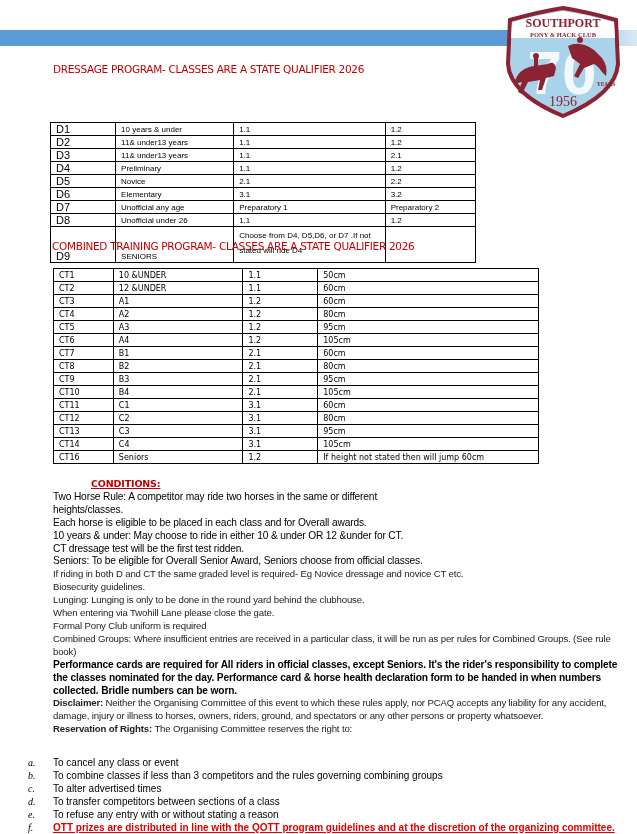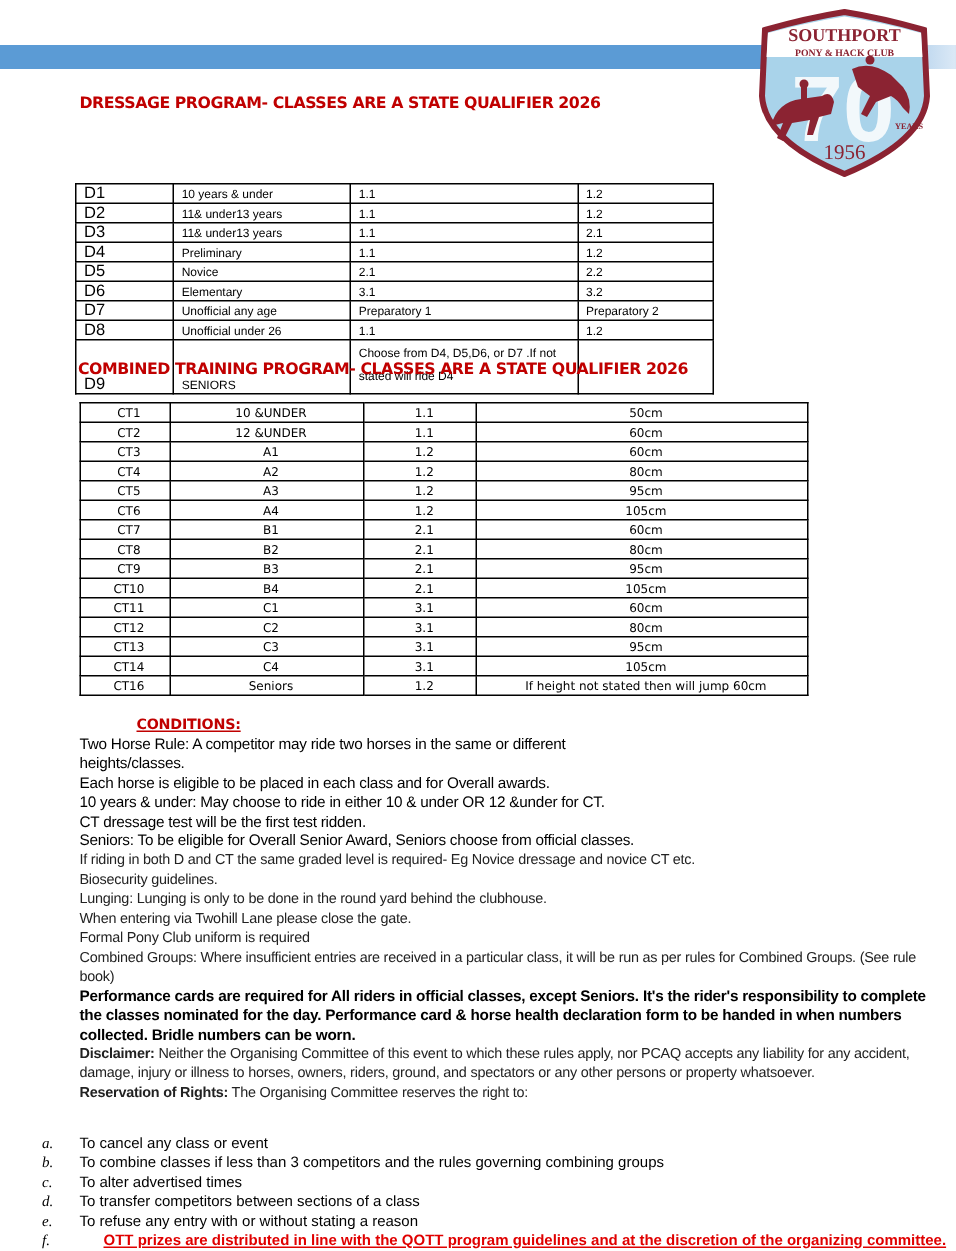--- a/index.html
+++ b/index.html
@@ -1,40 +1,40 @@
 <!DOCTYPE html>
 <html><head>
 <meta charset="utf-8">
 <style>
   html,body{margin:0;padding:0;background:#fff;}
   body{width:637px;height:834px;position:relative;overflow:hidden;font-family:"Liberation Sans",sans-serif;color:#000;}
   .band{position:absolute;left:0;top:30px;width:637px;height:16px;background:#5b9bd5;}
   .band-fade{position:absolute;right:0;top:30px;width:120px;height:16px;background:linear-gradient(to right,#5b9bd5,#9cc3e6 60%,#dbe9f6);}
   .logo{position:absolute;left:498px;top:6px;width:130px;height:112px;}
-  .title{position:absolute;font-family:"DejaVu Sans",sans-serif;font-weight:bold;font-size:10.5px;color:#c00000;letter-spacing:-0.3px;}
+  .title{position:absolute;font-family:"DejaVu Sans",sans-serif;font-weight:normal;font-size:10.5px;color:#c00000;letter-spacing:-0.3px;}
   .t1{left:53px;top:63px;}
   .t2{left:52px;top:240px;}
   table{border-collapse:collapse;position:absolute;}
   td{border:1px solid #000;padding:0 0 0 5px;vertical-align:middle;white-space:nowrap;}
   .dtab{left:50px;top:122px;width:426px;}
   .dtab td{height:12px;font-size:8px;font-family:Liberation Sans, sans-serif;line-height:11px;}
   .dtab td.code{font-family:"Liberation Sans",sans-serif;font-size:11px;}
   .dtab tr.tall td{height:34px;vertical-align:bottom;}
   .dtab tr.tall td.note{vertical-align:top;white-space:normal;line-height:15px;padding-top:1px;}
-  .ctab{left:53px;top:268px;width:486px;text-align:center;}
+  .ctab{left:53px;top:268px;width:486px;}
   .ctab td{height:12px;font-size:8px;font-family:"DejaVu Sans",sans-serif;line-height:11px;}
   .cond{position:absolute;left:53px;top:478px;width:580px;font-size:10.2px;line-height:12.9px;letter-spacing:-0.15px;}
   .cond .head{font-family:"DejaVu Sans",sans-serif;font-weight:bold;color:#c00000;text-decoration:underline;font-size:9.5px;margin-left:38px;}
   .cond p{margin:0;}
   .cond .b{font-weight:bold;}
   .cond .sm{font-size:9.6px;color:#222;}
   .res{position:absolute;left:28px;top:757px;width:609px;font-size:10px;line-height:12.9px;}
   .res .item{display:flex;}
   .res .mk{width:25px;font-family:"Liberation Serif",serif;font-style:italic;}
-  .res .red{color:#e00000;font-weight:bold;text-decoration:underline;margin-left:16px;}
+  .res .red{color:#e00000;font-weight:bold;text-decoration:underline;}
 </style>
 </head>
 <body>
 
 <div class="band"></div>
 <div class="band-fade"></div>
 
 <svg class="logo" viewBox="0 0 130 112">
   <path d="M12 14 Q40 6 65 2 Q90 6 118 14 L120 58 Q118 88 65 110 Q12 88 10 58 Z" fill="#a9d3ea" stroke="#8b2332" stroke-width="4"></path>
   <path d="M14 16 Q40 9 65 5 Q90 9 116 16 L117 32 L13 32 Z" fill="#fff"></path>

